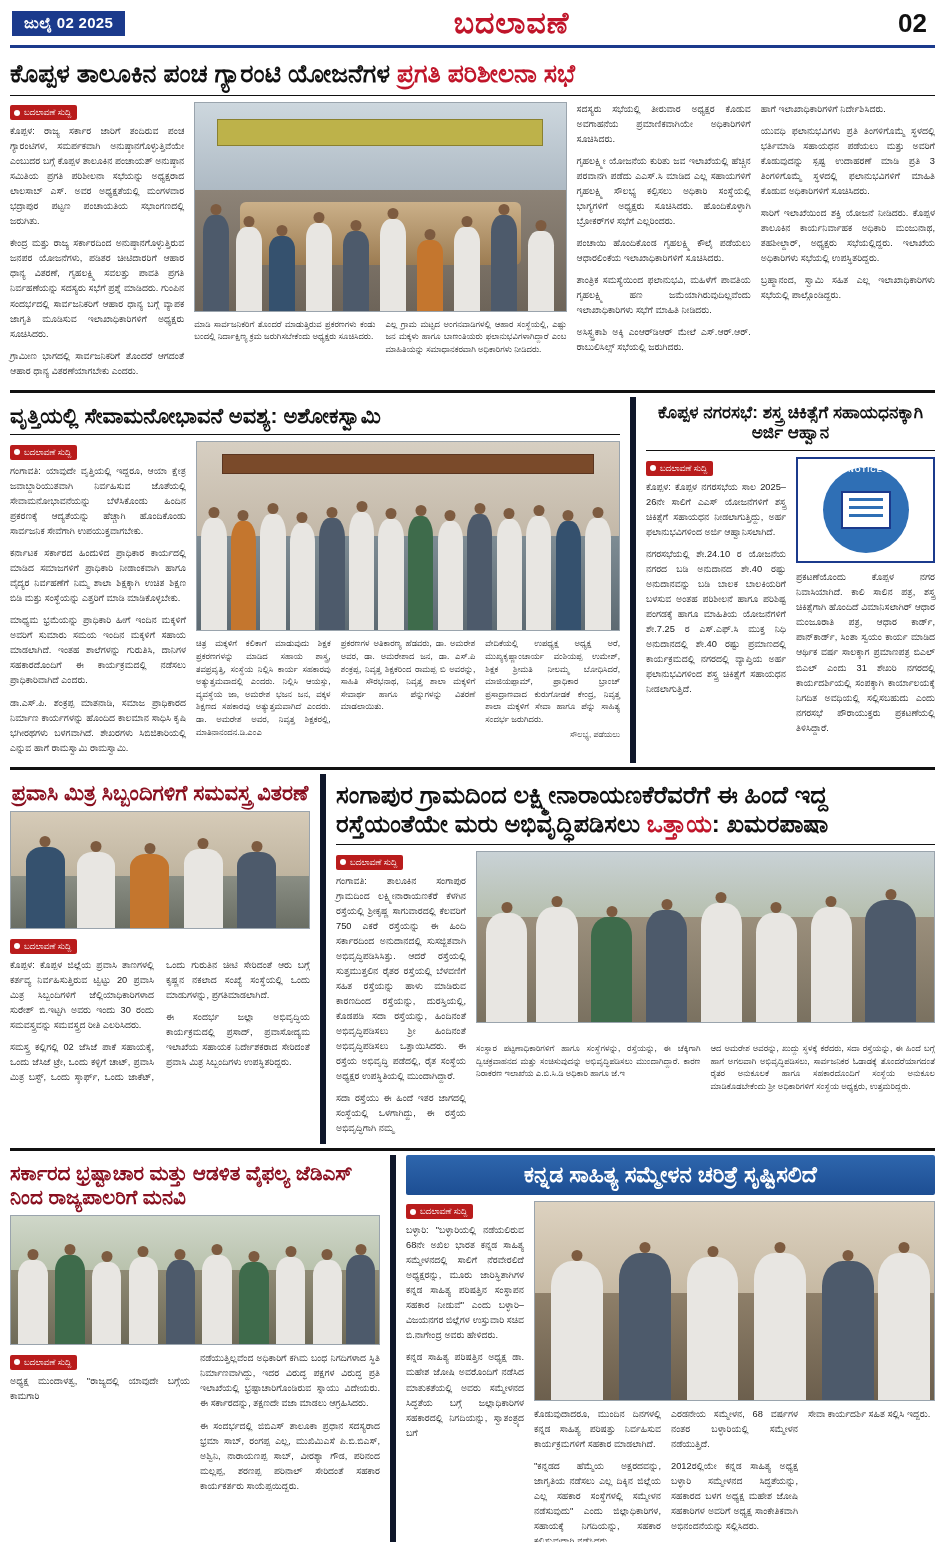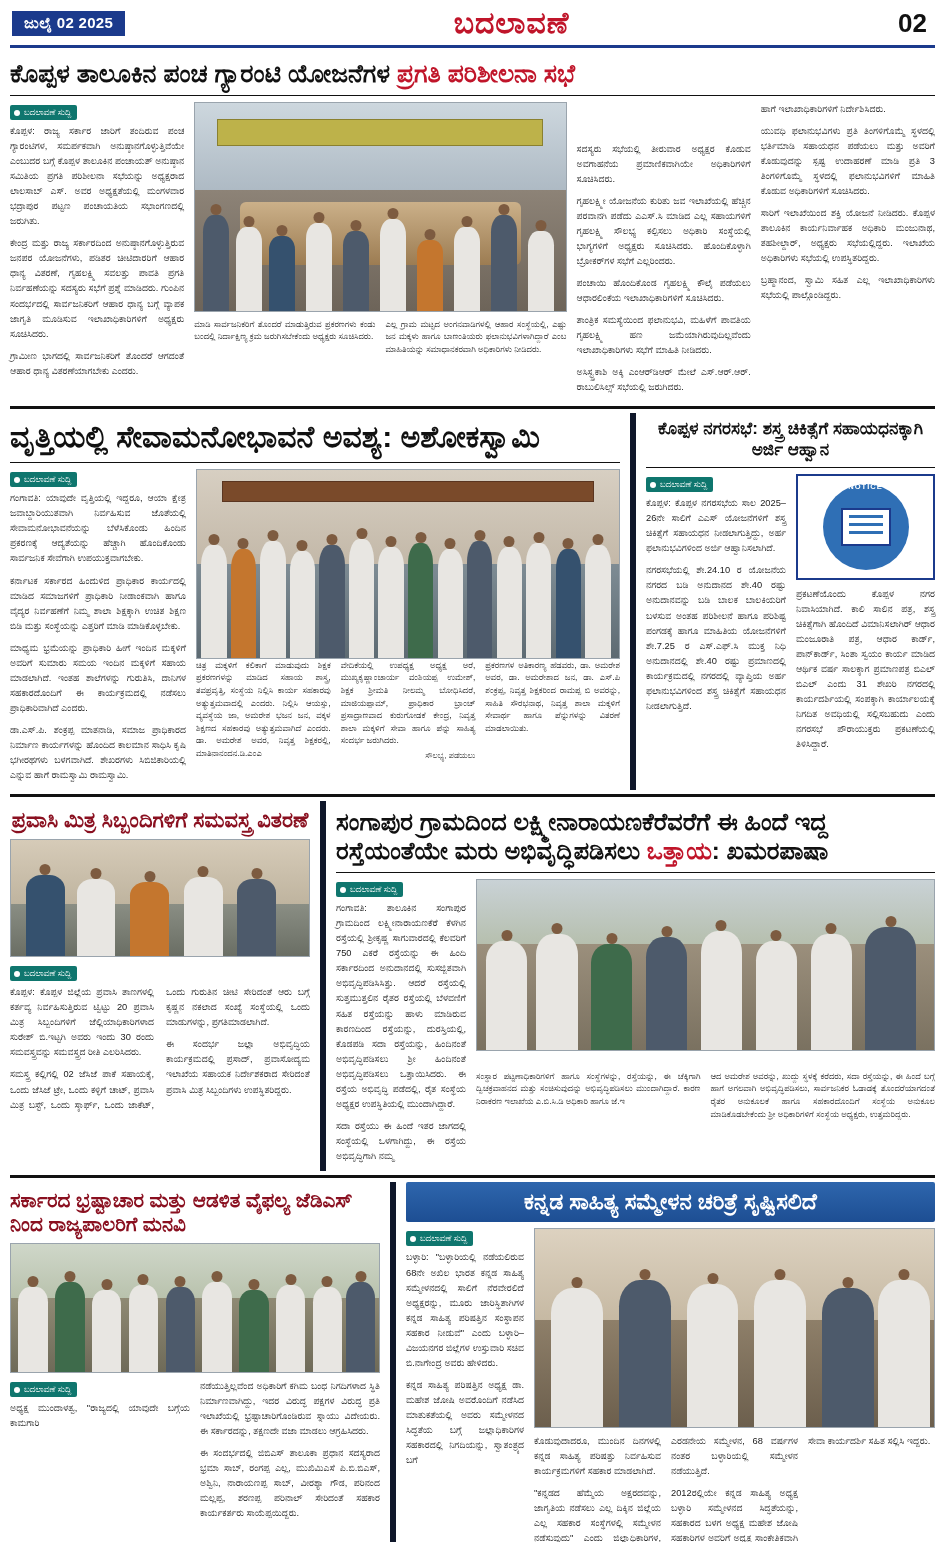--- a/index.html
+++ b/index.html
@@ -59,21 +59,21 @@
   }
   .headline .hl-red { color: #c0152a; }
   .rule-thin { border-top: 1px solid #111; }
   .rule-thick { border-top: 3px solid #111; }
 
   
   .byline {
     display: inline-flex;
     align-items: center;
     gap: 4px;
-    background: #0f766e;
+    background: #b91c1c;
     color: #fff;
     font-size: 8.5px;
     padding: 2px 6px 2px 4px;
     margin-bottom: 4px;
     border-radius: 2px;
   }
   .byline .dot {
     width: 6px; height: 6px; border-radius: 50%;
     background: #fff; display:inline-block;
   }
@@ -232,21 +232,21 @@
         <div class="grid" style="padding-top:6px;">
           <div style="flex:1;">
             <div class="caption">ಮಾಡಿ ಸಾರ್ವಜನಿಕರಿಗೆ ತೊಂದರೆ ಮಾಡುತ್ತಿರುವ ಪ್ರಕರಣಗಳು ಕಂಡು ಬಂದಲ್ಲಿ ನಿರ್ದಾಕ್ಷಿಣ್ಯ ಕ್ರಮ ಜರುಗಿಸಬೇಕೆಂದು ಅಧ್ಯಕ್ಷರು ಸೂಚಿಸಿದರು.</div>
           </div>
           <div style="flex:1;">
             <div class="caption">ಎಲ್ಲ ಗ್ರಾಮ ಮಟ್ಟದ ಅಂಗನವಾಡಿಗಳಲ್ಲಿ ಆಹಾರ ಸಂಸ್ಥೆಯಲ್ಲಿ, ಎಷ್ಟು ಜನ ಮಕ್ಕಳು ಹಾಗೂ ಬಾಣಂತಿಯರು ಫಲಾನುಭವಿಗಳಾಗಿದ್ದಾರೆ ಎಂಬ ಮಾಹಿತಿಯನ್ನು ಸಮಾಧಾನಕರವಾಗಿ ಅಧಿಕಾರಿಗಳು ನೀಡಿದರು.</div>
           </div>
         </div>
       </div>
 
-      <div style="width:176px;margin-top:40px;">
+      <div style="width:176px;">
         <div class="col-text">
           <p>ಸದಸ್ಯರು ಸಭೆಯಲ್ಲಿ ತೀರುವಾರ ಅಧ್ಯಕ್ಷರ ಕೊಡುವ ಅವಗಾಹನೆಯ ಪ್ರಮಾಣಿಕವಾಗಿಯೇ ಅಧಿಕಾರಿಗಳಿಗೆ ಸೂಚಿಸಿದರು.</p>
           <p>ಗೃಹಲಕ್ಷ್ಮೀ ಯೋಜನೆಯ ಕುರಿತು ಜವ ಇಲಾಖೆಯಲ್ಲಿ ಹೆಚ್ಚಿನ ಪರವಾನಗಿ ಪಡೆದು ಎಎಸ್.ಸಿ ಮಾಡಿದ ಎಲ್ಲ ಸಹಾಯಗಳಿಗೆ ಗೃಹಲಕ್ಷ್ಮಿ ಸೌಲಭ್ಯ ಕಲ್ಪಿಸಲು ಅಧಿಕಾರಿ ಸಂಸ್ಥೆಯಲ್ಲಿ ಭಾಗ್ಯಗಳಿಗೆ ಅಧ್ಯಕ್ಷರು ಸೂಚಿಸಿದರು. ಹೊಂದಿಕೊಳ್ಳಾಗಿ ಬ್ರೋಕರ್‌ಗಳ ಸಭೆಗೆ ಎಲ್ಲರಿಂದರು.</p>
           <p>ಪಂಚಾಯಿ ಹೊಂದಿಕೊಂಡ ಗೃಹಲಕ್ಷ್ಮಿ ಕೌಲೈ ಪಡೆಯಲು ಆಧಾರಲಿಂಕೆಯ ಇಲಾಖಾಧಿಕಾರಿಗಳಿಗೆ ಸೂಚಿಸಿದರು.</p>
           <p>ತಾಂತ್ರಿಕ ಸಮಸ್ಯೆಯಿಂದ ಫಲಾನುಭವಿ, ಮಹಿಳೆಗೆ ಪಾವತಿಯ ಗೃಹಲಕ್ಷ್ಮಿ ಹಣ ಜಮೆಯಾಗಿರುವುದಿಲ್ಲವೆಂದು ಇಲಾಖಾಧಿಕಾರಿಗಳು ಸಭೆಗೆ ಮಾಹಿತಿ ನೀಡಿದರು.</p>
           <p>ಅಸಿಸ್ಟ್ಪ್ರಕಾಶಿ ಅಕ್ಕಿ ಎಂಆರ್‌ಡಿಆರ್ ಮೇಲೆ ಎಸ್.ಆರ್.ಆರ್. ರಾಬುಲಿಸಿಲ್ಸ್ ಸಭೆಯಲ್ಲಿ ಜರುಗಿದರು.</p>
         </div>
       </div>
 
       <div style="width:176px;">
@@ -258,21 +258,21 @@
         </div>
       </div>
     </div>
   </div>
 
   <div class="rule-thick" style="margin-top:4px;"></div>
 
   <div class="grid" style="padding-top:4px;">
 
     <div style="width:610px;">
-      <div class="headline" style="font-size:30px;">ವೃತ್ತಿಯಲ್ಲಿ ಸೇವಾಮನೋಭಾವನೆ ಅವಶ್ಯ: ಅಶೋಕಸ್ವಾಮಿ</div>
+      <div class="headline" style="font-size:21px;">ವೃತ್ತಿಯಲ್ಲಿ ಸೇವಾಮನೋಭಾವನೆ ಅವಶ್ಯ: ಅಶೋಕಸ್ವಾಮಿ</div>
       <div class="rule-thin"></div>
       <div class="grid" style="padding-top:6px;">
         <div style="width:176px;">
           <div class="byline">
             <span class="dot"></span>
             <span>ಬದಲಾವಣೆ ಸುದ್ದಿ</span>
           </div>
           <div class="col-text">
             <p>ಗಂಗಾವತಿ: ಯಾವುದೇ ವೃತ್ತಿಯಲ್ಲಿ ಇದ್ದರೂ, ಆಯಾ ಕ್ಷೇತ್ರ ಜವಾಬ್ದಾರಿಯುತವಾಗಿ ನಿರ್ವಹಿಸುವ ಜೊತೆಯಲ್ಲಿ ಸೇವಾಮನೋಭಾವನೆಯನ್ನು ಬೆಳೆಸಿಕೊಂಡು ಹಿಂದಿನ ಪ್ರಕರಣಕ್ಕೆ ಆದ್ಯತೆಯನ್ನು ಹೆಚ್ಚಾಗಿ ಹೊಂದಿಕೊಂಡು ಸಾರ್ವಜನಿಕ ಸೇವೆಗಾಗಿ ಉಪಯುಕ್ತವಾಗಬೇಕು.</p>
             <p>ಕರ್ನಾಟಕ ಸರ್ಕಾರದ ಹಿಂದುಳಿದ ಪ್ರಾಧಿಕಾರ ಕಾರ್ಯದಲ್ಲಿ ಮಾಡಿದ ಸಮಾಜಗಳಿಗೆ ಪ್ರಾಧಿಕಾರಿ ನೀಡಾಂಕವಾಗಿ ಹಾಗೂ ವೈದ್ಯರ ನಿರ್ವಹಣೆಗೆ ನಿಮ್ಮ ಶಾಲಾ ಶಿಕ್ಷಕ್ಕಾಗಿ ಉಚಿತ ಶಿಕ್ಷಣ ಬಿಡಿ ಮತ್ತು ಸಂಸ್ಥೆಯನ್ನು ಎತ್ತರಿಗೆ ಮಾಡಿ ಮಾಡಿಕೊಳ್ಳಬೇಕು.</p>
@@ -295,30 +295,30 @@
               <div class="p" style="left:43%;height:59%;width:6%;"></div>
               <div class="p green" style="left:50%;height:61%;width:6%;"></div>
               <div class="p" style="left:57%;height:58%;width:6%;"></div>
               <div class="p dark" style="left:64%;height:62%;width:6%;"></div>
               <div class="p" style="left:71%;height:59%;width:6%;"></div>
               <div class="p" style="left:78%;height:61%;width:6%;"></div>
               <div class="p blue" style="left:85%;height:58%;width:6%;"></div>
               <div class="p" style="left:92%;height:60%;width:6%;"></div>
             </div>
           </div>
-          <div class="grid" style="padding-top:0;">
+          <div class="grid" style="padding-top:6px;">
             <div style="flex:1;">
               <div class="caption">ಚಿತ್ರ ಮಕ್ಕಳಿಗೆ ಕಲಿಕಾಗೆ ಮಾಡುವುದು ಶಿಕ್ಷಕ ಪ್ರಕರಣಗಳನ್ನು ಮಾಡಿದ ಸಹಾಯ ಶಾಸ್ತ್ರ, ತವಪ್ರವೃತ್ತಿ, ಸಂಸ್ಥೆಯ ನಿಲ್ಲಿಸಿ ಕಾರ್ಯ ಸಹಕಾರವು ಅತ್ಯುತ್ತಮವಾದಲ್ಲಿ ಎಂದರು. ನಿಲ್ಲಿಸಿ ಆಯಸ್ಸು, ವ್ಯವಸ್ಥೆಯ ಜಾ, ಅಮರೇಶ ಭಜನ ಜನ, ವಕ್ಕಳ ಶಿಕ್ಷಣದ ಸಹಕಾರವು ಅತ್ಯುತ್ತಮವಾಗಿದೆ ಎಂದರು. ಡಾ. ಅಮರೇಶ ಅವರ, ನಿವೃತ್ತ ಶಿಕ್ಷಕರಲ್ಲಿ, ಮಾತಿನಾನಂದನ.ಡಿ.ಎಂಎ</div>
+            </div>
+            <div style="flex:1;">
+              <div class="caption">ಪ್ರಕರಣಗಳ ಅತಿಕಾರಣ್ಯ ಹೆಡವರು, ಡಾ. ಅಮರೇಶ ಅವರ, ಡಾ. ಅಮರೇಶಾದ ಜನ, ಡಾ. ಎಸ್.ಪಿ ಶಂಕ್ರಪ್ಪ, ನಿವೃತ್ತ ಶಿಕ್ಷಕರಿಂದ ರಾಮಪ್ಪ ಬಿ ಅವರನ್ನು, ಸಾಹಿತಿ ಸೌರಭನಾಥ, ನಿವೃತ್ತ ಶಾಲಾ ಮಕ್ಕಳಿಗೆ ಸೇವಾರ್ಥ ಹಾಗೂ ಪೆನ್ನುಗಳನ್ನು ವಿತರಣೆ ಮಾಡಲಾಯಿತು.</div>
             </div>
             <div style="flex:1;">
               <div class="caption">ವೇದಿಕೆಯಲ್ಲಿ ಉಪಧ್ಯಕ್ಷ ಅಧ್ಯಕ್ಷ ಅರೆ, ಮುಖ್ಯಕೃಷ್ಣಾಂಚಾರ್ಯ ವಂಶಿಯಪ್ಪ ಉಮೇಶ್, ಶಿಕ್ಷಕ ಶ್ರೀಮತಿ ನೀಲಮ್ಮ ಬೋಧಿಸಿದರೆ, ಮಾಜಿಯಪ್ಪಾಮ್, ಪ್ರಾಧಿಕಾರ ಬ್ರಾಂಚ್ ಪ್ರಸಾದ್ರಾಣವಾದ ಕುರುಗೋಡಕೆ ಕೇಂದ್ರ, ನಿವೃತ್ತ ಶಾಲಾ ಮಕ್ಕಳಿಗೆ ಸೇವಾ ಹಾಗೂ ಪೆನ್ನು ಸಾಹಿತ್ಯ ಸಂದರ್ಭ ಜರುಗಿದರು.</div>
               <div class="tiny-note" style="text-align:right;margin-top:4px;">ಸೌಲಭ್ಯ, ಪಡೆಯಲು</div>
-            </div>
-            <div style="flex:1;">
-              <div class="caption">ಪ್ರಕರಣಗಳ ಅತಿಕಾರಣ್ಯ ಹೆಡವರು, ಡಾ. ಅಮರೇಶ ಅವರ, ಡಾ. ಅಮರೇಶಾದ ಜನ, ಡಾ. ಎಸ್.ಪಿ ಶಂಕ್ರಪ್ಪ, ನಿವೃತ್ತ ಶಿಕ್ಷಕರಿಂದ ರಾಮಪ್ಪ ಬಿ ಅವರನ್ನು, ಸಾಹಿತಿ ಸೌರಭನಾಥ, ನಿವೃತ್ತ ಶಾಲಾ ಮಕ್ಕಳಿಗೆ ಸೇವಾರ್ಥ ಹಾಗೂ ಪೆನ್ನುಗಳನ್ನು ವಿತರಣೆ ಮಾಡಲಾಯಿತು.</div>
             </div>
           </div>
         </div>
       </div>
     </div>
 
     <div class="vline" style="width:305px;padding-left:10px;">
       <div class="headline" style="font-size:17px;text-align:center;">ಕೊಪ್ಪಳ ನಗರಸಭೆ: ಶಸ್ತ್ರ ಚಿಕಿತ್ಸೆಗೆ ಸಹಾಯಧನಕ್ಕಾಗಿ ಅರ್ಜಿ ಆಹ್ವಾನ</div>
       <div class="rule-thin"></div>
       <div class="grid" style="padding-top:6px;">

